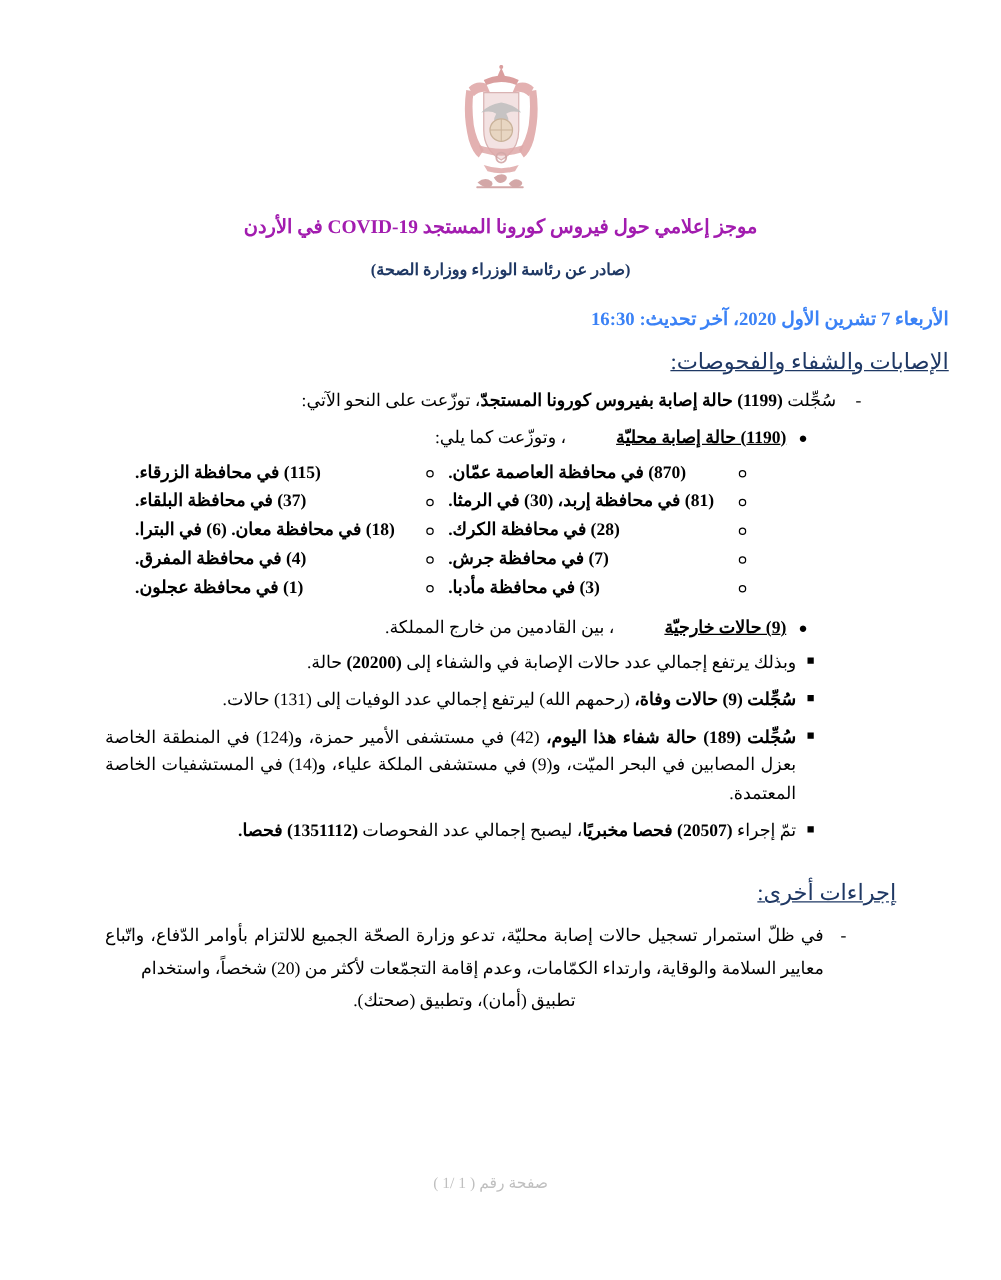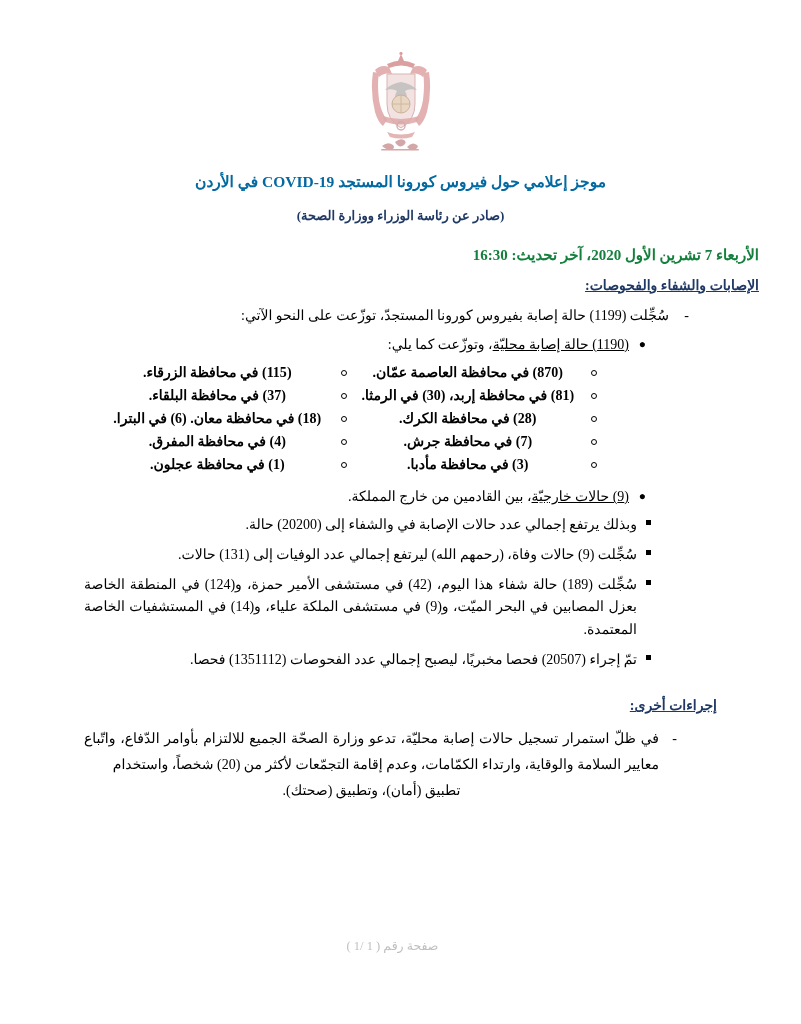--- a/index.html
+++ b/index.html
@@ -35,50 +35,50 @@
   .emblem {
     width: 88px;
     height: 102px;
     position: relative;
   }
   .emblem svg { display: block; }
 
   
   .doc-title {
     text-align: center;
-    color: #0369a1;
+    color: #a21caf;
     font-weight: bold;
     font-size: 15.5px;
     line-height: 1.5;
     margin-top: 16px;
     direction: rtl;
   }
   .doc-subtitle {
     text-align: center;
     color: #1F3864;
     font-weight: bold;
     font-size: 13px;
     line-height: 1.5;
     margin-top: 13px;
     direction: rtl;
   }
   .date-line {
     text-align: right;
-    color: #15803d;
+    color: #3b82f6;
     font-weight: bold;
     font-size: 15px;
     margin-top: 20px;
     direction: rtl;
     padding-left: 38px;
   }
   .section-head {
     text-align: right;
     color: #1F3864;
-    font-weight: bold;
-    font-size: 14px;
+    font-weight: normal;
+    font-size: 18px;
     margin-top: 13px;
     direction: rtl;
     padding-left: 38px;
   }
   .section-head span {
     text-decoration: underline;
   }
   .section-head.second {
     margin-top: 26px;
     padding-left: 0;
@@ -114,39 +114,39 @@
     padding-right: 130px;
     position: relative;
     line-height: 1.5;
   }
   .lvl2 .disc {
     position: absolute;
     right: 113px;
     top: 1px;
     font-size: 12px;
   }
-  b { font-weight: normal; }
-  u { text-decoration: underline; }
+  b { font-weight: bold; }
+  u { text-decoration: underline; margin-left: 40px; }
 
   
   .gov-grid {
     margin-top: 7px;
     display: grid;
     grid-template-columns: 1fr 1fr;
     column-gap: 10px;
     row-gap: 1px;
     direction: rtl;
     padding-right: 160px;
     padding-left: 66px;
     font-size: 14px;
   }
   .gov-item {
     position: relative;
     padding-right: 22px;
-    text-align: center;
+    text-align: left;
     white-space: nowrap;
     line-height: 1.58;
     font-weight: bold;
   }
   .gov-item .circ {
     position: absolute;
     right: 2px;
     top: 50%;
     transform: translateY(-50%);
     width: 6px;

